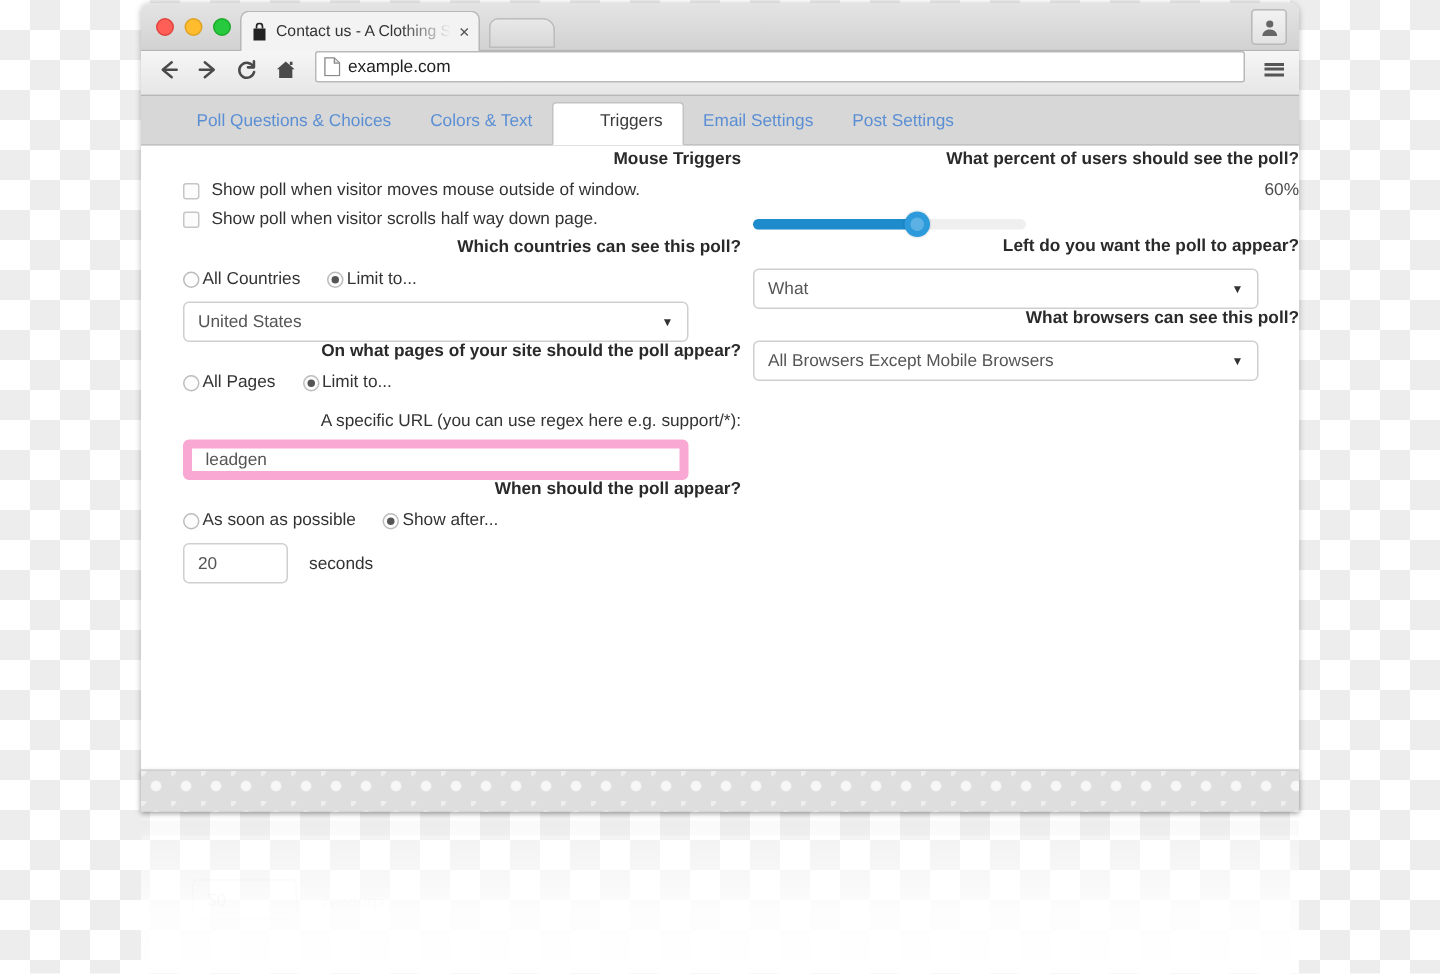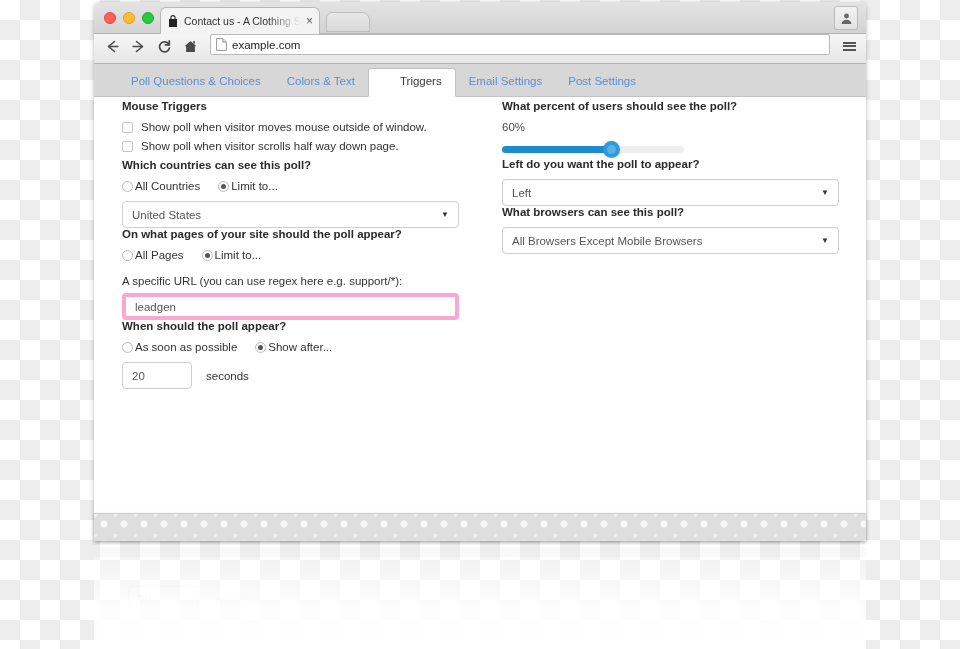--- a/index.html
+++ b/index.html
@@ -110,21 +110,21 @@
     line-height:1;
   }
   .app-tab.active {
     background:#fff; color:#3b3b3b;
     border:1px solid #c2c2c2; border-bottom:1px solid #fff;
     border-radius:3px 3px 0 0;
     margin-bottom:-1px;
     padding:7px 13px 9px 31px;
   }
 
-  .panel { display:flex; padding:3px 0 0 0; }
+  .panel { display:flex; padding:3px 0 0 0;text-align:right; }
   .col { padding:0 0 0 28px; }
   .col-left { width:400px; }
   .col-right { width:372px; padding-left:8px; }
 
   h3.section {
     font-size:11.5px; font-weight:bold; color:#2a2a2a;
     margin:0 0 9px 0;
   }
   .checkline { display:flex; align-items:center; margin-bottom:7px; }
   .cb {
@@ -149,21 +149,21 @@
     height:27px; border:1px solid #cfcfcf; border-radius:4px;
     background:#fff; display:flex; align-items:center;
     padding:0 9px; font-size:11.5px; color:#555;
     justify-content:space-between;
   }
   .caret { font-size:8px; color:#333; }
 
   .field-label { font-size:11.5px; color:#333; margin:0 0 6px 0; }
 
   .textinput {
-    height:27px; border:4px solid #f9a8d4; border-radius:4px;
+    height:27px; border:6px solid #f9a8d4; border-radius:4px;
     background:#fff; display:flex; align-items:center;
     padding:0 9px; font-size:11.5px; color:#555;
   }
 
   .mt-lg { margin-top:22px; }
   .mt-md { margin-top:14px; }
 
   .sec-row { display:flex; align-items:center; margin-top:9px; }
   .sec-input {
     width:70px; height:27px; border:1px solid #cfcfcf; border-radius:4px;
@@ -373,21 +373,21 @@
         <h3 class="section">What percent of users should see the poll?</h3>
         <div class="pct">60%</div>
         <div class="slider">
           <div class="track" style="background: rgb(239, 239, 239);"></div>
           <div class="fill" id="sliderFill" style="width: 109.2px; background: rgb(30, 139, 205);"></div>
           <div class="handle" id="sliderHandle" style="left: 100.7px;"></div>
         </div>
 
         <h3 class="section mt-lg">Left do you want the poll to appear?</h3>
         <div class="select" style="width:337px">
-          <span>Left</span>
+          <span>What</span>
           <span class="caret">▼</span>
         </div>
 
         <h3 class="section mt-lg">What browsers can see this poll?</h3>
         <div class="select" style="width:337px">
           <span>All Browsers Except Mobile Browsers</span>
           <span class="caret">▼</span>
         </div>
       </div>
 

